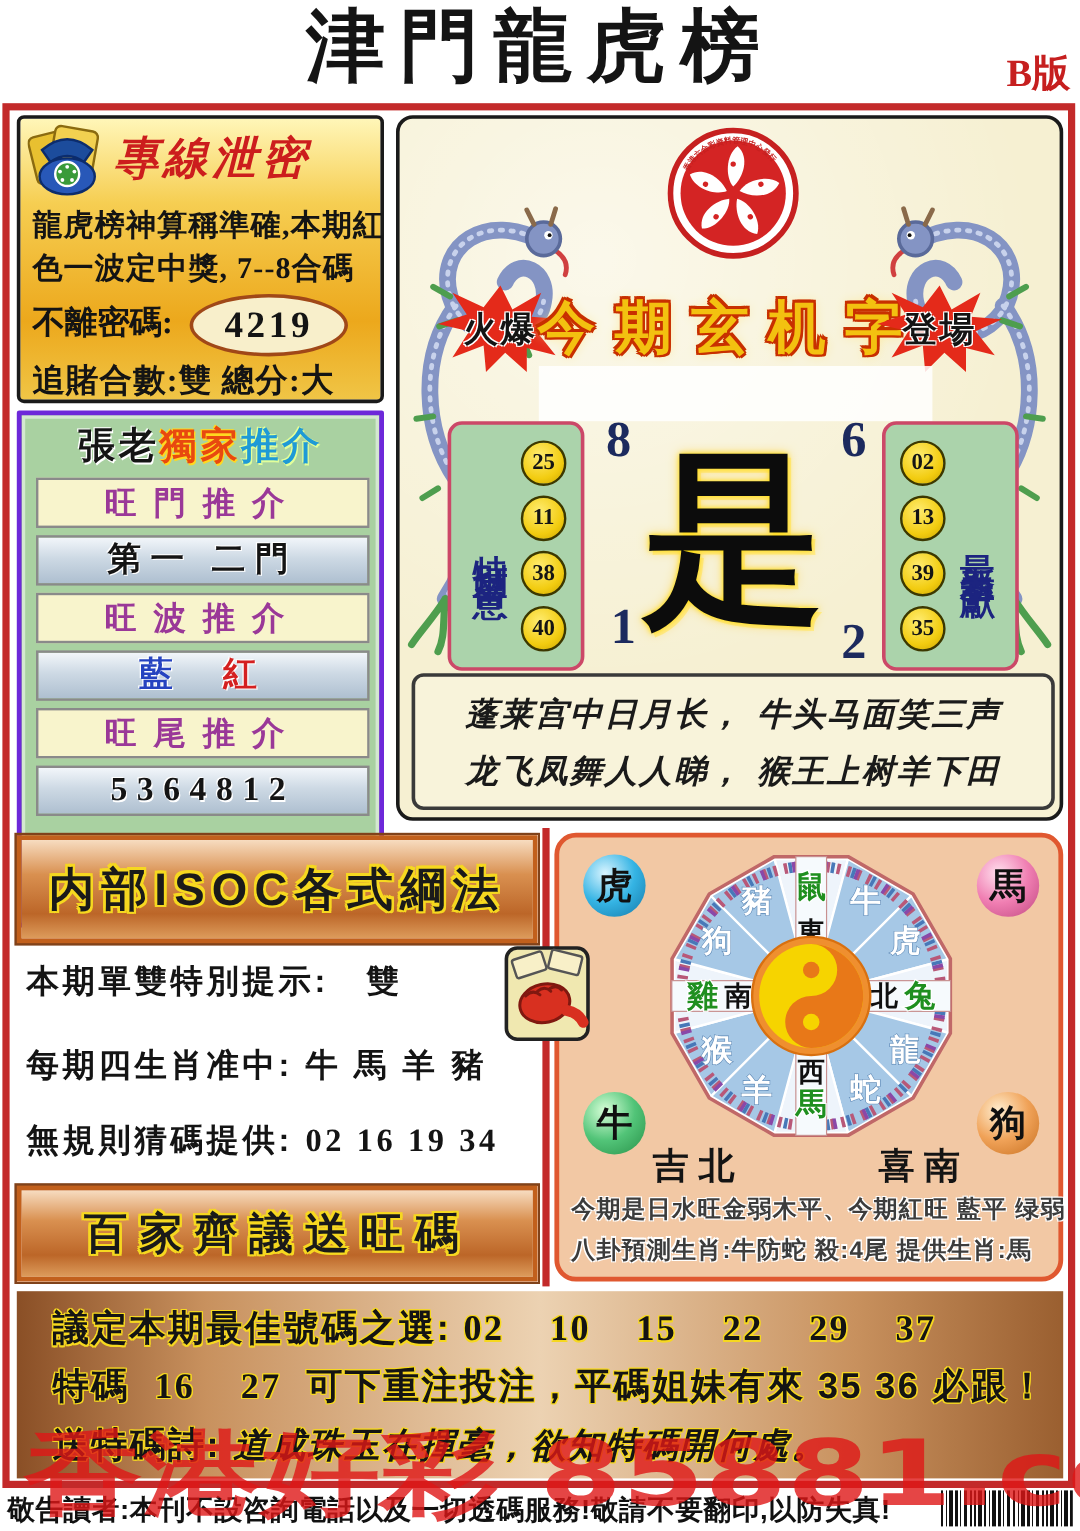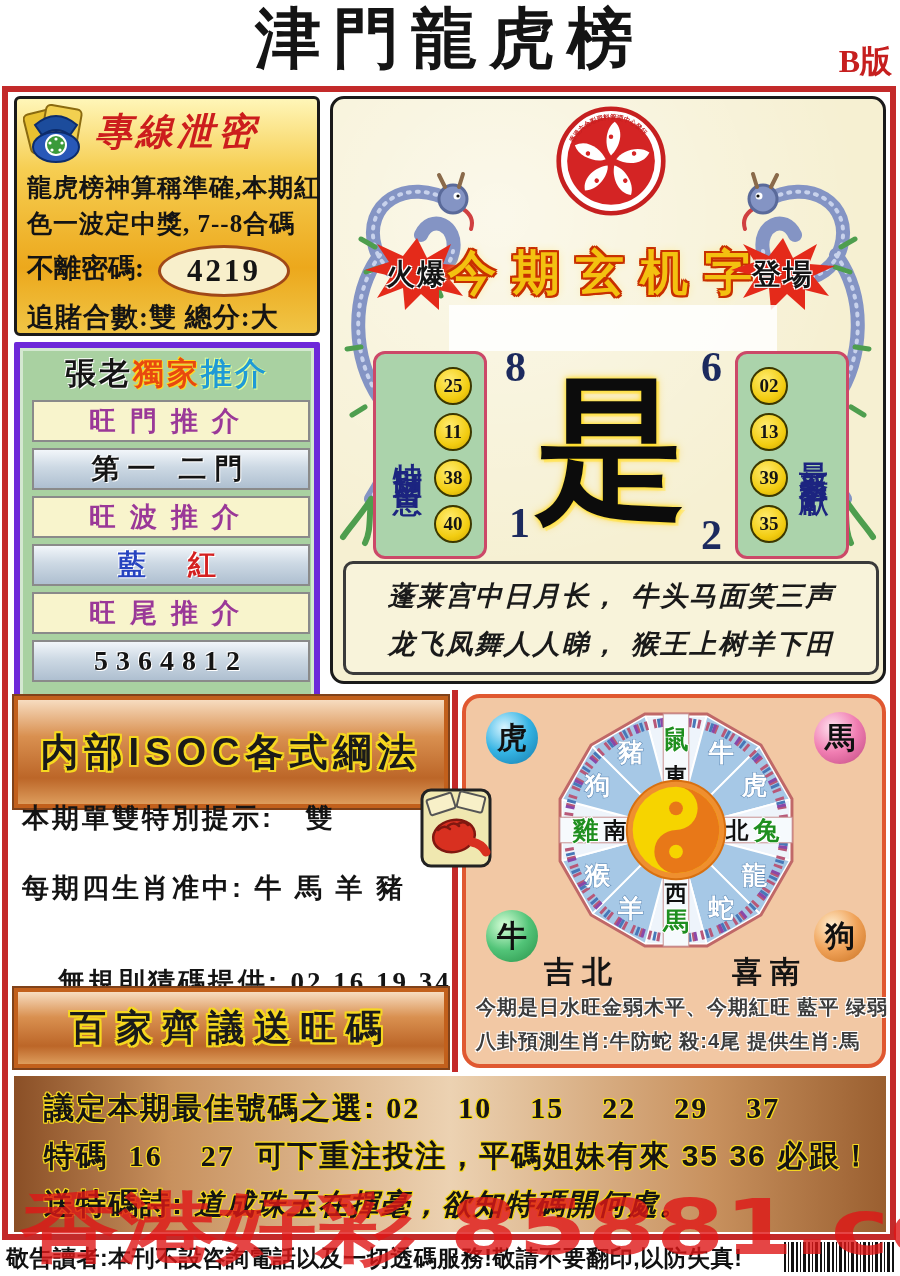--- a/index.html
+++ b/index.html
@@ -36,21 +36,21 @@
   .hl1{top:72px;} .hl2{top:108px;}
   .code-row{position:absolute;left:10px;top:146px;font-size:27px;font-weight:900;color:#141414;
     font-family:"Liberation Serif",serif;}
   .code-oval{display:inline-block;vertical-align:middle;margin-left:14px;width:126px;height:46px;
     border:3px solid #a04818;border-radius:50%;background:#f8efcb;text-align:center;
     line-height:46px;font-size:31px;font-weight:900;letter-spacing:3px;color:#141414;}
   .hl4{top:200px;font-size:27px;}
   
   .zhang{
     left:14px;top:342px;width:306px;height:431px;box-sizing:border-box;
-    background:#a9d1a1;border:6px solid #6d28d9;border-radius:2px;
+    background:#a9d1a1;border:4px solid #6d28d9;border-radius:2px;
     box-shadow:inset 0 0 0 3px rgba(255,255,255,.5);
   }
   .zhang-header{position:absolute;left:0;top:5px;width:100%;text-align:center;
     font-size:31px;font-weight:900;letter-spacing:3px;}
   .zh-black{color:#151515;text-shadow:1px 1px 0 #fff,-1px -1px 0 #fff;}
   .zh-red{color:#e8490f;text-shadow:1px 1px 0 #ffd820,-1px -1px 0 #ffd820;}
   .zh-blue{color:#1f9ad6;text-shadow:1px 1px 0 #e2ff9a,-1px -1px 0 #e2ff9a;}
   .zhang-row{position:absolute;left:12px;width:278px;height:42px;box-sizing:border-box;
     border:2px solid #8a8a8a;text-align:center;line-height:38px;white-space:nowrap;}
   .zr-label{background:#f8f4cc;color:#9a3898;font-size:27px;font-weight:900;letter-spacing:14px;}
@@ -107,25 +107,25 @@
     border:3px solid #3a3a3a;border-radius:10px;background:#f8f3da;padding:8px 18px;text-align:center;}
   .poem-line{font-size:27px;font-weight:bold;font-style:italic;color:#1a1a1a;line-height:48px;
     font-family:"DejaVu Serif",serif;letter-spacing:2px;white-space:nowrap;}
   
   .brown-header{box-sizing:border-box;border:4px solid #c2601c;box-shadow:0 0 0 2px #80421a;
     background:linear-gradient(180deg,#f7dcc0,#d99050 35%,#bc6628 75%,#dd9c5c);
     display:flex;align-items:center;justify-content:center;}
   .brown-header .txt{font-size:38px;font-weight:900;color:#1a1a1a;letter-spacing:6px;
     text-shadow:-2px 0 0 #f6d820,2px 0 0 #f6d820,0 -2px 0 #f6d820,0 2px 0 #f6d820,
       -2px -2px 0 #f6d820,2px 2px 0 #f6d820,-2px 2px 0 #f6d820,2px -2px 0 #f6d820;}
-  .isoc-header{left:14px;top:696px;width:434px;height:112px;}
+  .isoc-header{left:14px;top:696px;width:434px;height:90px;}
   .baijia-header{left:14px;top:988px;width:434px;height:80px;}
   .isoc-row{position:absolute;left:22px;font-size:27px;font-weight:900;color:#141414;
     letter-spacing:3px;white-space:nowrap;}
-  .ir1{top:800px;} .ir2{top:870px;} .ir3{top:964px;margin-left:36px;}
+  .ir1{top:800px;} .ir2{top:870px;} .ir3{top:932px;}
   .fist-icon{left:420px;top:786px;width:72px;height:84px;z-index:5;}
   .divider-v{left:452px;top:690px;width:6px;height:382px;background:#c32a2a;}
   
   .zodiac{
     left:462px;top:694px;width:424px;height:374px;box-sizing:border-box;
     background:#f2c8a4;border:4px solid #e05830;border-radius:18px;
   }
   .corner-ball{position:absolute;width:52px;height:52px;border-radius:50%;
     display:flex;align-items:center;justify-content:center;
     font-size:30px;font-weight:900;color:#101010;}

